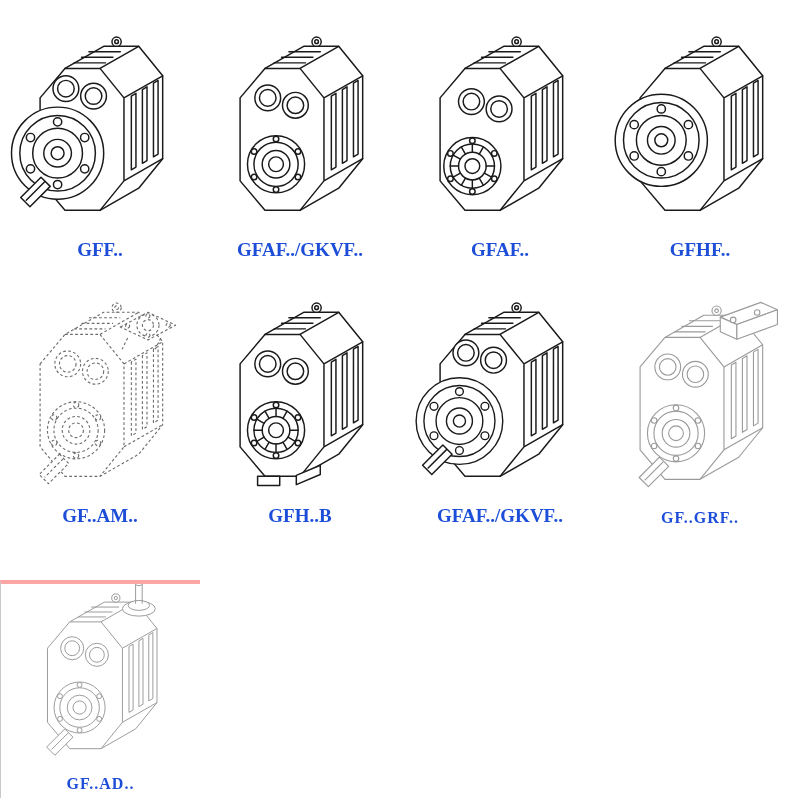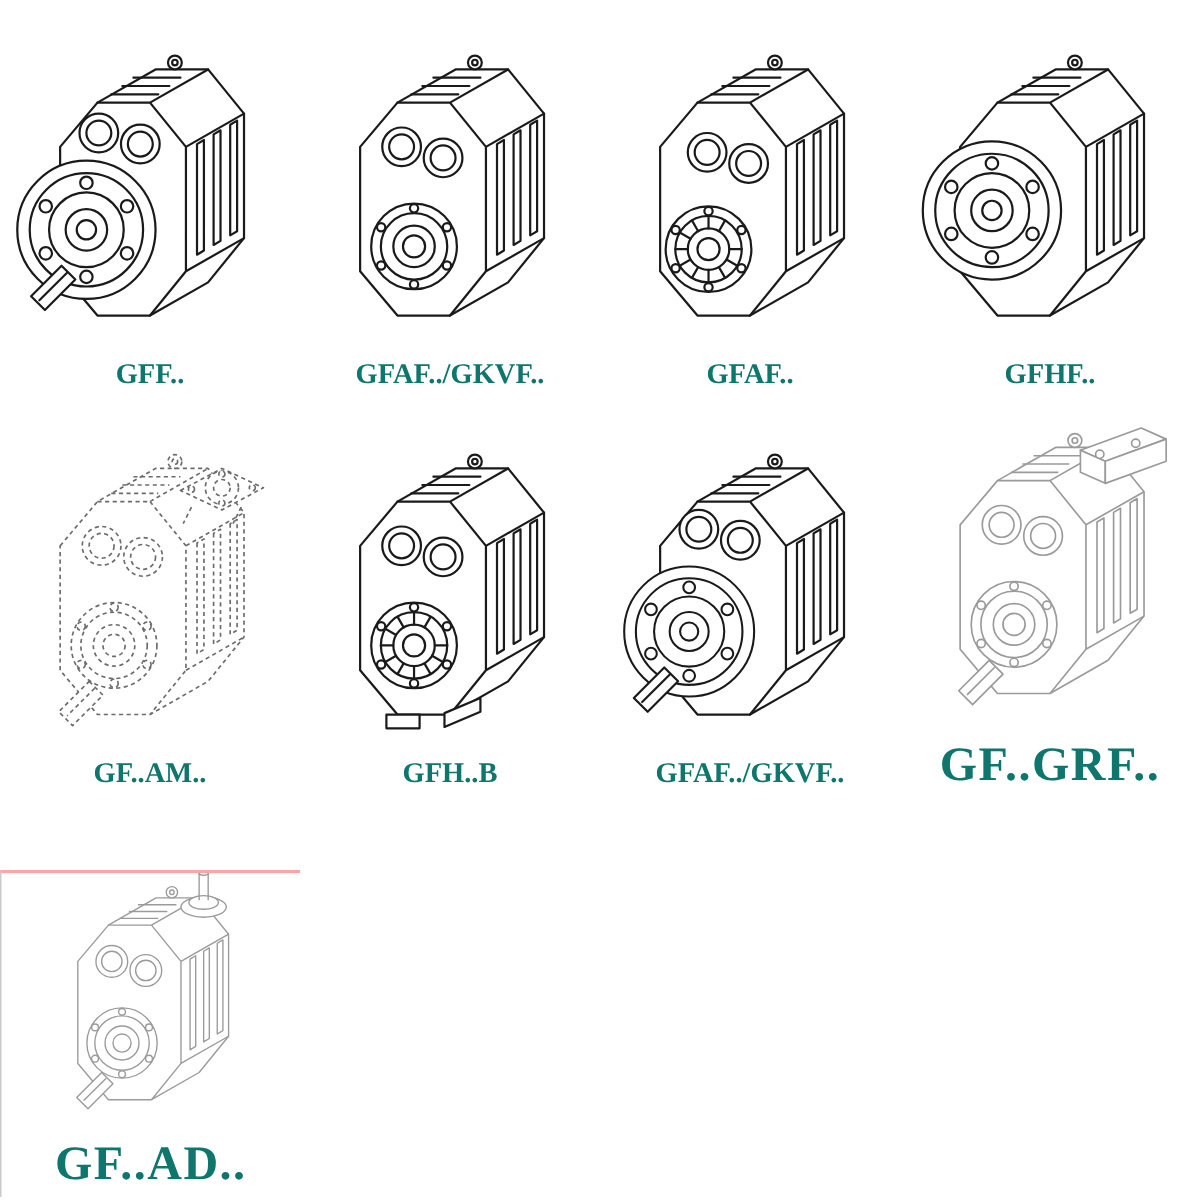--- a/index.html
+++ b/index.html
@@ -8,27 +8,27 @@
     display:grid;
     grid-template-columns:repeat(4,200px);
     grid-template-rows:repeat(3,266px);
     font-family:"Liberation Serif","DejaVu Serif",serif;
   }
   .cell {
     margin:0; display:flex; flex-direction:column;
     align-items:center; justify-content:flex-end;
     padding-bottom:5px; box-sizing:border-box;
   }
-  .cell-boxed { border-left:1px solid #c9c9c9; border-top:2px solid #fca5a5;margin-top:48px; }
+  .cell-boxed { border-left:1px solid #c9c9c9; border-top:4px solid #fca5a5;margin-top:48px; }
   svg.drawing { width:188px; height:212px; display:block; margin-bottom:2px; }
   .label {
-    font-weight:700; font-size:19px; color:#0f766e;
+    font-weight:700; font-size:19px; color:#1d4ed8;
     text-align:center; line-height:1.1; white-space:nowrap;
   }
-  .label.lg { font-size:32px; letter-spacing:1px; }
+  .label.lg { font-size:16px; letter-spacing:1px; }
   
   .solid  { stroke:#1a1a1a; stroke-width:1.6; stroke-linejoin:round; stroke-linecap:round; }
   .dashed { stroke:#6b6b6b; stroke-width:1.2; stroke-dasharray:3 2.5; stroke-linejoin:round; }
   .light  { stroke:#9a9a9a; stroke-width:1.2; stroke-linejoin:round; }
 </style>
 </head>
 <body>
 
 <svg width="0" height="0" style="position:absolute" aria-hidden="true">
   <defs>

